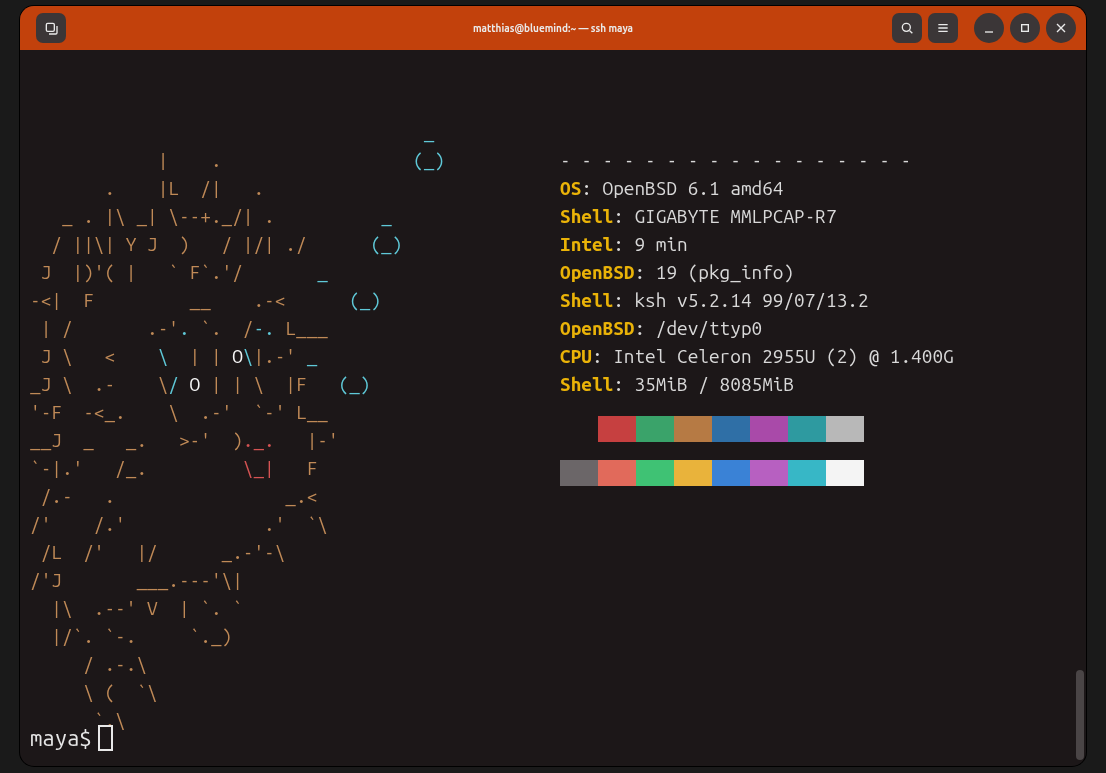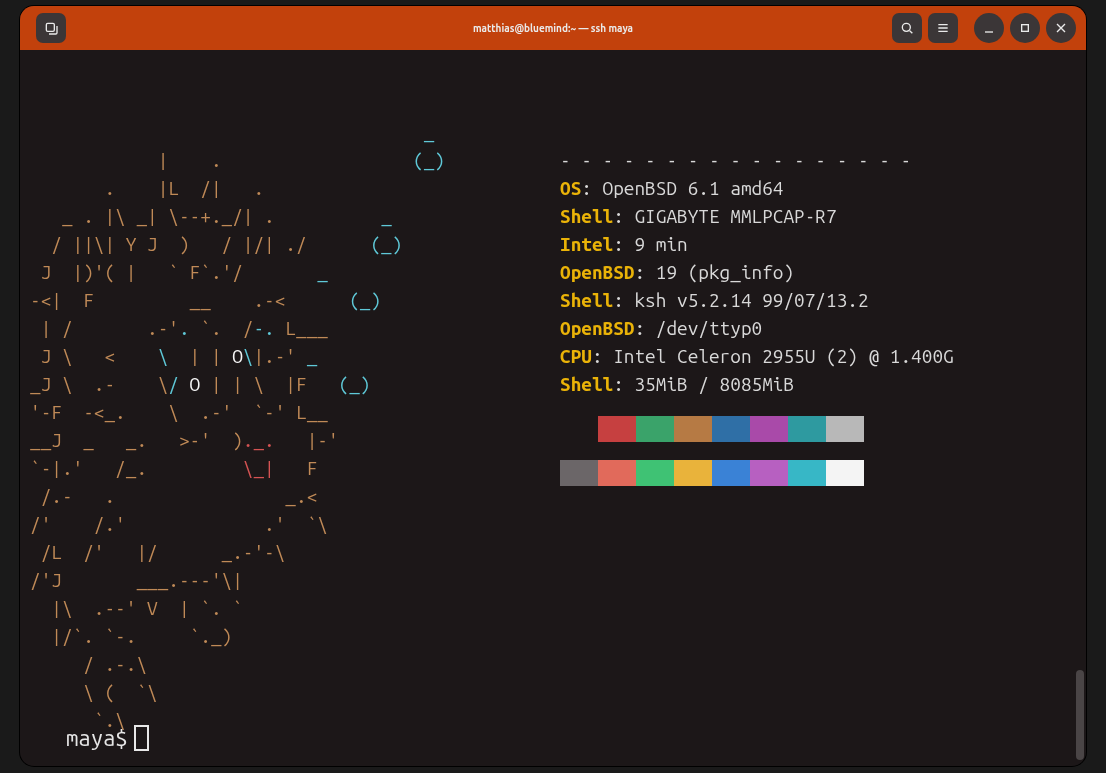--- a/index.html
+++ b/index.html
@@ -91,21 +91,20 @@
   .sw { width: 38px; height: 26px; }
 
   .prompt-line {
     position: absolute;
     left: 10px;
     bottom: 14px;
     font-size: 22px;
     color: #e8e8e8;
     display: flex;
     align-items: center;
-    margin-left: 36px;
   }
   .cursor-box {
     display: inline-block;
     width: 11px;
     height: 22px;
     border: 2px solid #e8e8e8;
     margin-left: 6px;
   }
 
   .scrollbar {

